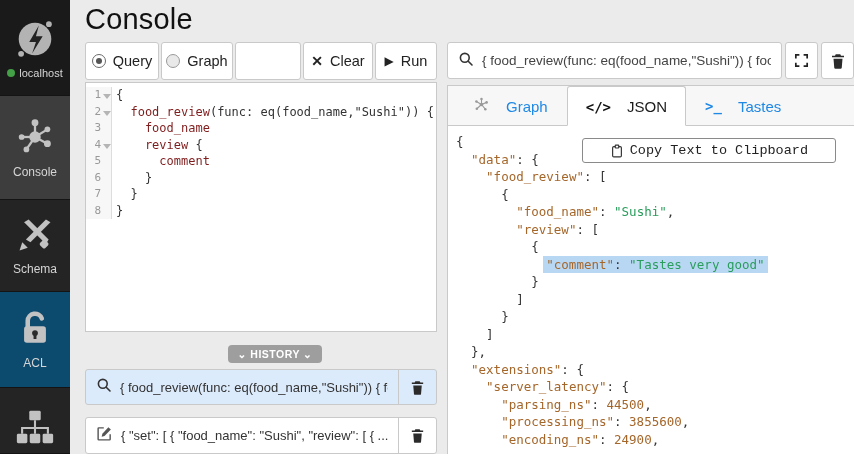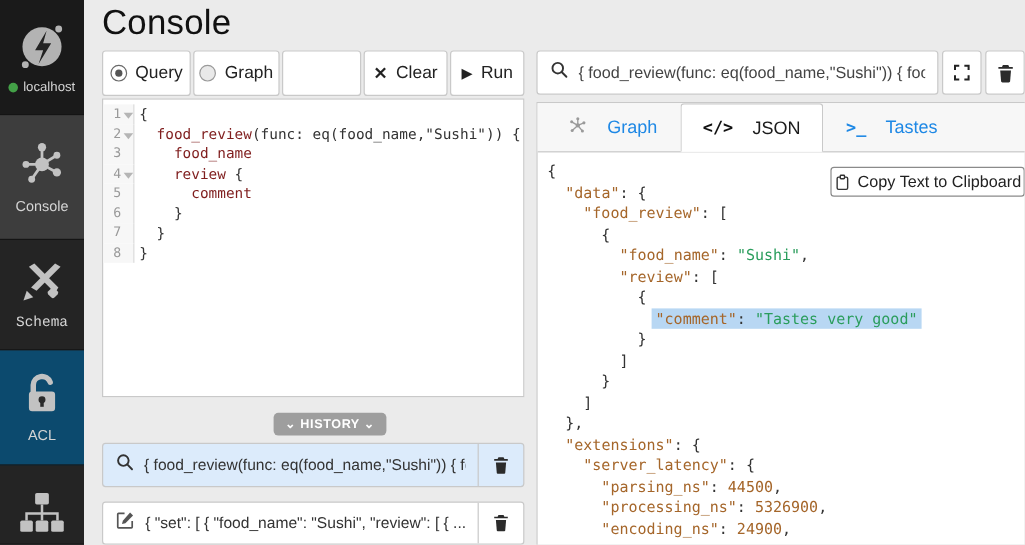--- a/index.html
+++ b/index.html
@@ -9,21 +9,21 @@
   .app { display:flex; width:854px; height:454px; }
 
   
   .sidebar { width:70px; background:#222; display:flex; flex-direction:column; flex-shrink:0; }
   .side-item { display:flex; flex-direction:column; align-items:center; justify-content:center;
                color:#d5d5d5; font-size:12px; border-bottom:1px solid #141414; cursor:pointer; }
   .side-item svg { display:block; }
   .side-label { margin-top:7px; }
   .item-logo { height:96px; background:#1a1a1a; }
   .item-console { height:104px; background:#3d3d3d; }
-  .item-schema { height:92px; background:#242424;font-family:Liberation Mono, monospace; }
+  .item-schema { height:92px; background:#242424; }
   .item-acl { height:96px; background:#0c4a6e; }
   .item-cluster { flex:1; background:#242424; justify-content:flex-start; padding-top:18px; }
   .hostline { display:flex; align-items:center; gap:4px; font-size:11px; margin-top:5px; }
   .dot { width:8px; height:8px; border-radius:50%; background:#43a047; display:inline-block; }
 
   
   .main { flex:1; display:flex; flex-direction:column; padding:2px 0 0 15px; min-width:0; }
   h1.title { font-size:29px; font-weight:500; color:#111; letter-spacing:.2px; margin:1px 0 6px 0; }
   .columns { display:flex; flex:1; gap:10px; min-height:0; }
 
@@ -90,23 +90,23 @@
   .tab-icon-text { font-family:"DejaVu Sans Mono", monospace; font-weight:bold; font-size:14px; }
   .tab.active .tab-icon-text { color:#111; }
 
   .json-view { flex:1; position:relative; overflow:hidden; padding:7px 8px;
                font-family:"DejaVu Sans Mono", monospace; font-size:12.5px; }
   .js-line { line-height:17.5px; white-space:pre; }
   .tk-k { color:#a5662a; }
   .tk-s { color:#2a9d5c; }
   .tk-n { color:#a5662a; }
   .hl { background:#b8d7f3; padding:1px 3px; margin-left:-3px; }
-  .copy-btn { position:absolute; top:12px; right:0; background:#fff; border:1px solid #8a8a8a;
-              border-radius:3px; padding:4px 2px; font-size:13.5px; color:#222; display:flex;
-              align-items:center; gap:6px; cursor:pointer; font-family:Liberation Sans, sans-serif; }
+  .copy-btn { position:absolute; top:12px; right:18px; background:#fff; border:1px solid #8a8a8a;
+              border-radius:3px; padding:4px 27px; font-size:13.5px; color:#222; display:flex;
+              align-items:center; gap:6px; cursor:pointer; font-family:Liberation Mono, monospace; }
 </style>
 </head>
 <body>
 
 <div class="app">
 
   <aside class="sidebar">
     <div class="side-item item-logo">
       <span>
         <svg width="46" height="46" viewBox="0 0 48 48">
@@ -391,21 +391,21 @@
                 <div class="js-line" style="padding-left: 10ch;"><span class="tk-p">{</span></div>
                 <div class="js-line" style="padding-left: 12ch;"><span class="hl"><span class="tk-k">"comment"</span><span class="tk-p">: </span><span class="tk-s">"Tastes very good"</span></span></div>
                 <div class="js-line" style="padding-left: 10ch;"><span class="tk-p">}</span></div>
                 <div class="js-line" style="padding-left: 8ch;"><span class="tk-p">]</span></div>
                 <div class="js-line" style="padding-left: 6ch;"><span class="tk-p">}</span></div>
                 <div class="js-line" style="padding-left: 4ch;"><span class="tk-p">]</span></div>
                 <div class="js-line" style="padding-left: 2ch;"><span class="tk-p">},</span></div>
                 <div class="js-line" style="padding-left: 2ch;"><span class="tk-k">"extensions"</span><span class="tk-p">: {</span></div>
                 <div class="js-line" style="padding-left: 4ch;"><span class="tk-k">"server_latency"</span><span class="tk-p">: {</span></div>
                 <div class="js-line" style="padding-left: 6ch;"><span class="tk-k">"parsing_ns"</span><span class="tk-p">: </span><span class="tk-n">44500</span><span class="tk-p">,</span></div>
-                <div class="js-line" style="padding-left: 6ch;"><span class="tk-k">"processing_ns"</span><span class="tk-p">: </span><span class="tk-n">5326900</span><span class="tk-p">,</span></div>
+                <div class="js-line" style="padding-left: 6ch;"><span class="tk-k">"processing_ns"</span><span class="tk-p">: </span><span class="tk-n">3855600</span><span class="tk-p">,</span></div>
                 <div class="js-line" style="padding-left: 6ch;"><span class="tk-k">"encoding_ns"</span><span class="tk-p">: </span><span class="tk-n">24900</span><span class="tk-p">,</span></div>
               </div>
           </div>
         </div>
       </section>
     </div>
   </div>
 </div>
 
 </body></html>

